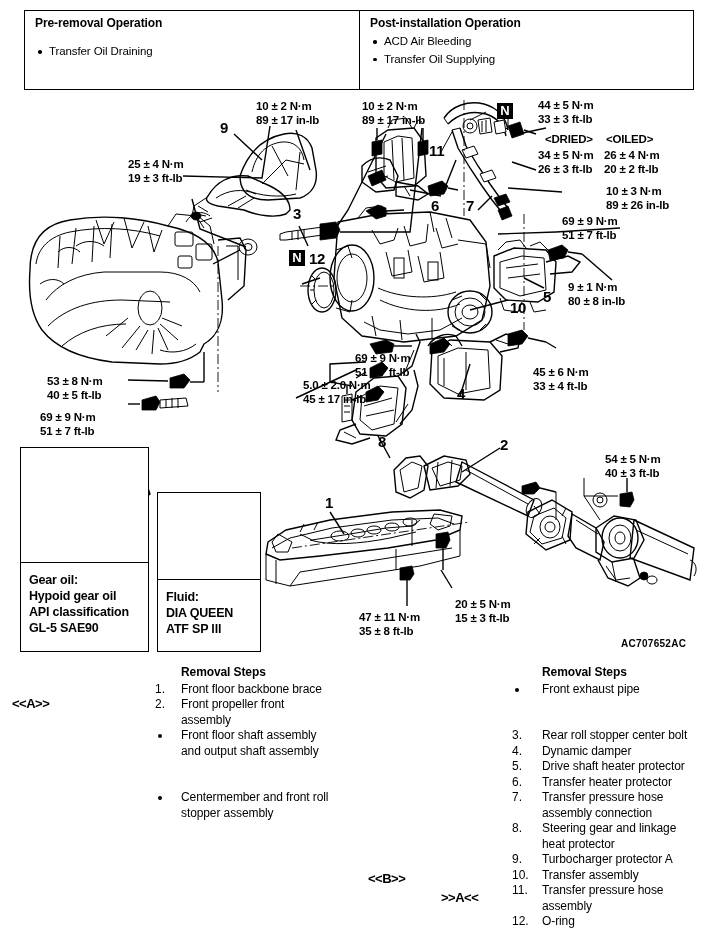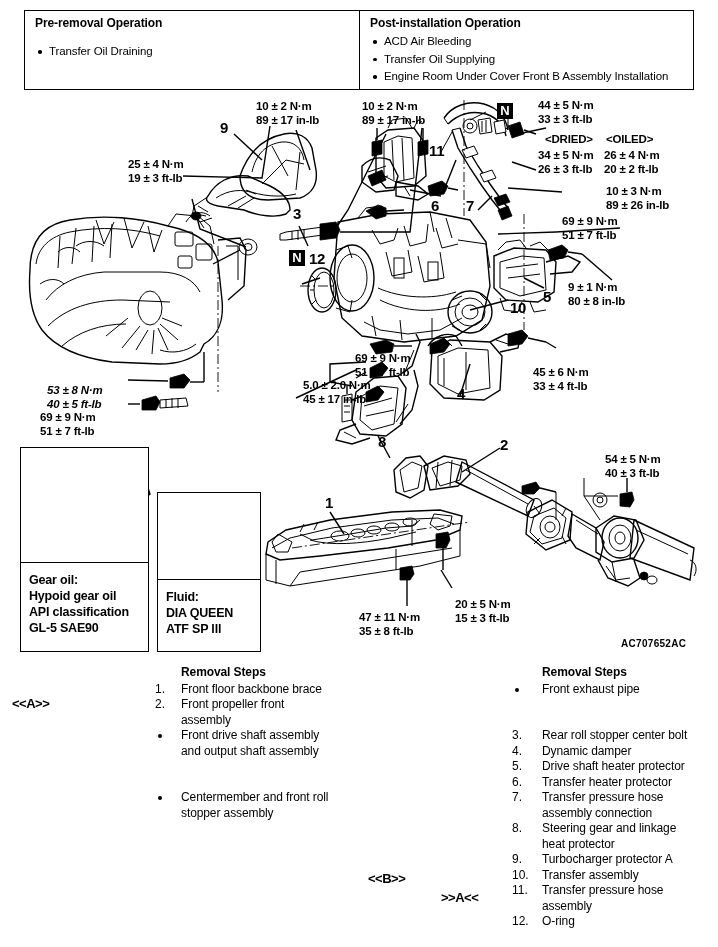--- a/index.html
+++ b/index.html
@@ -190,21 +190,20 @@
 
   <div class="op-table">
     <div class="op-col left">
       <div class="op-title">Pre-removal Operation</div>
       <div class="op-li gap">Transfer Oil Draining</div>
     </div>
     <div class="op-col right">
       <div class="op-title">Post-installation Operation</div>
       <div class="op-li">ACD Air Bleeding</div>
       <div class="op-li">Transfer Oil Supplying</div>
-      <div class="op-li">Engine Room Under Cover Front B Assembly Installation</div>
     </div>
   </div>
 
   <svg class="art" viewBox="0 0 718 947">
 
     <g>
       <path class="ln2" d="M30 270 C30 240 44 224 70 220 C104 214 140 218 168 226
             C196 232 214 244 218 262 L222 300 C224 320 218 336 204 344
             L200 352 C190 360 176 364 160 364 L112 362
             C80 358 56 348 42 330 C32 316 28 296 30 270 Z"></path>
@@ -608,21 +607,21 @@
 
   <div class="t" style="left:606px; top:185px;"><span>10 ± 3 N·m</span>
 <span>89 ± 26 in-lb</span></div>
 
   <div class="t" style="left:562px; top:215px;"><span>69 ± 9 N·m</span>
 <span>51 ± 7 ft-lb</span></div>
 
   <div class="t" style="left:568px; top:281px;"><span>9 ± 1 N·m</span>
 <span>80 ± 8 in-lb</span></div>
 
-  <div class="t" style="left:47px; top:384px;font-style:italic;"><span>53 ± 8 N·m</span>
+  <div class="t" style="left:47px; top:375px;"><span>53 ± 8 N·m</span>
 <span>40 ± 5 ft-lb</span></div>
 
   <div class="t" style="left:40px; top:411px;"><span>69 ± 9 N·m</span>
 <span>51 ± 7 ft-lb</span></div>
 
   <div class="t" style="left:355px; top:352px;"><span>69 ± 9 N·m</span>
 <span>51 ± 7 ft-lb</span></div>
 
   <div class="t" style="left:303px; top:379px;"><span>5.0 ± 2.0 N·m</span>
 <span>45 ± 17 in-lb</span></div>
@@ -684,21 +683,21 @@
       <div class="step-idx">1.</div>
       <div class="step-lbl">Front floor backbone brace</div>
     </div>
     <div class="step-row">
       <div class="step-idx">2.</div>
       <div class="step-lbl">Front propeller front
 assembly</div>
     </div>
     <div class="step-row">
       <div class="step-idx dot"></div>
-      <div class="step-lbl">Front drive shaft assembly
+      <div class="step-lbl">Front floor shaft assembly
 and output shaft assembly</div>
     </div>
     <div class="step-row spacer"></div>
     <div class="step-row spacer"></div>
     <div class="step-row">
       <div class="step-idx dot"></div>
       <div class="step-lbl">Centermember and front roll
 stopper assembly</div>
     </div>
   </div>

